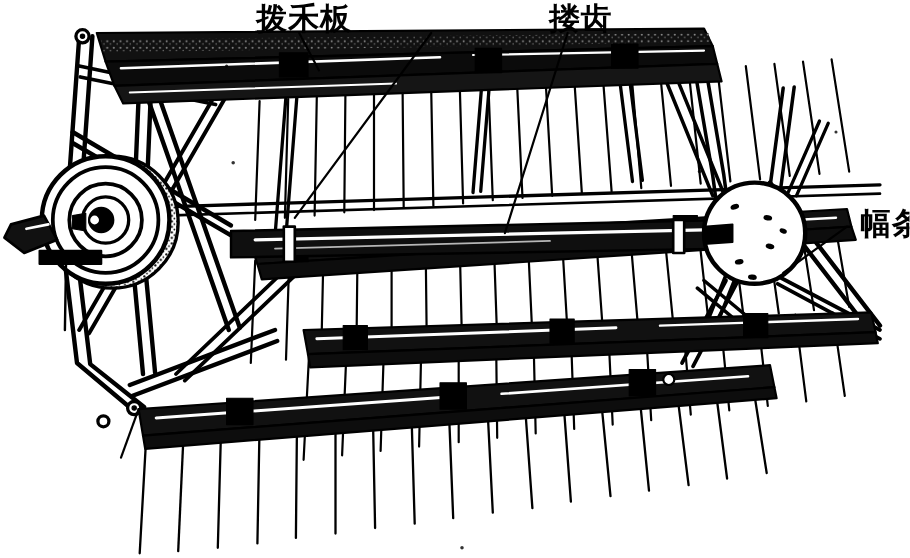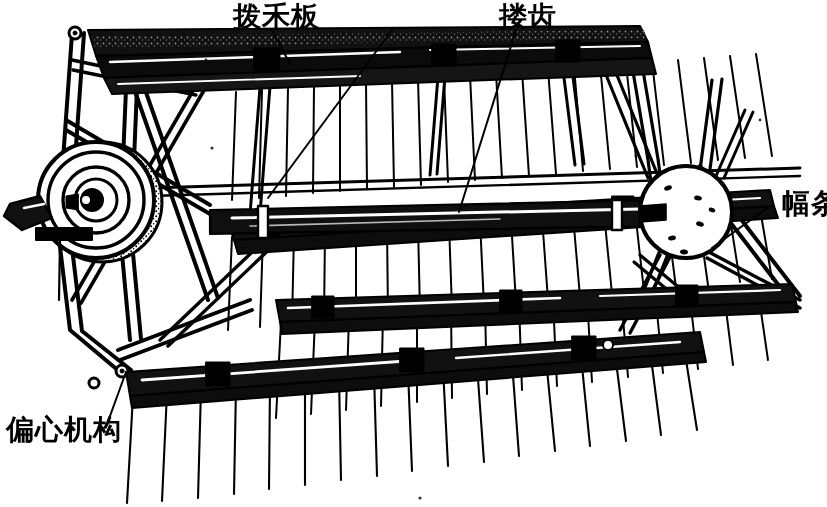--- a/index.html
+++ b/index.html
@@ -334,15 +334,14 @@
     </g>
   </svg>
 
   <div class="callout-label lbl-bohe-ban">拨禾板</div>
 
 
   <div class="callout-label lbl-louchi">搂齿</div>
 
   <div class="callout-label lbl-fu-tiao">幅条</div>
 
-  <div class="callout-label lbl-pianxin">偏心机构</div>
 
 </div>
 
 </body></html>

